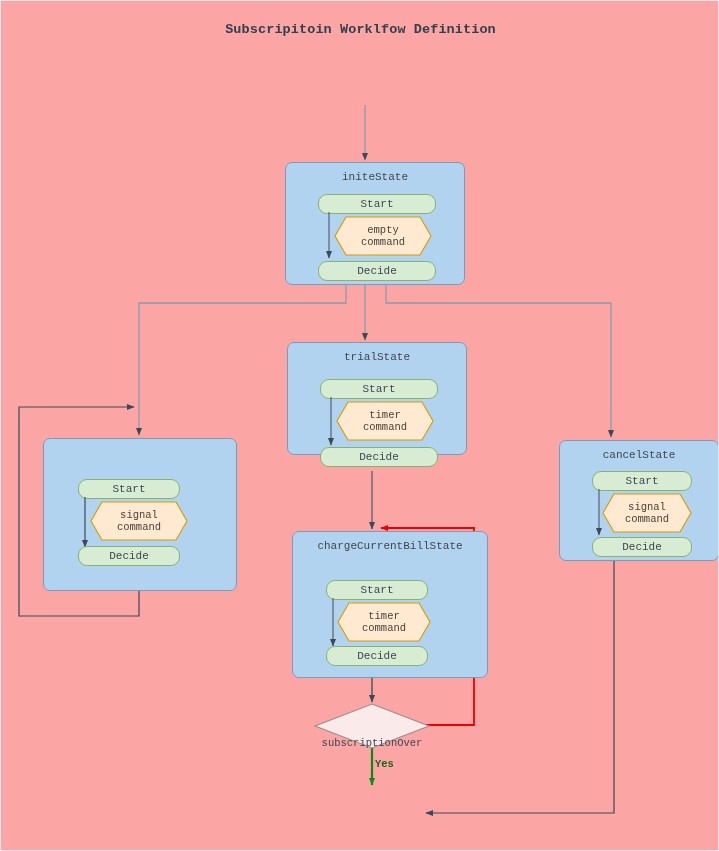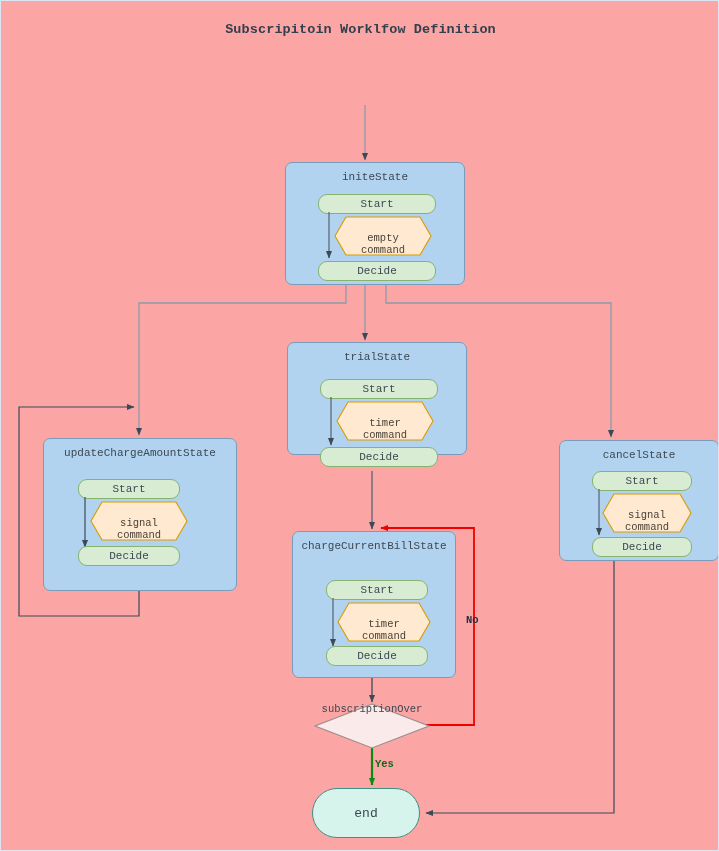--- a/index.html
+++ b/index.html
@@ -78,21 +78,21 @@
     align-items: center;
     justify-content: center;
     font-size: 11px;
     color: #3d4750;
   }
 
   
   .hexwrap {
     position: absolute;
     display: flex;
-    align-items: flex-end;
+    align-items: center;
     justify-content: center;
   }
   .hexwrap .hexbg {
     position: absolute;
     left: 0; top: 0;
     width: 100%; height: 100%;
   }
   .hexwrap .hextext {
     position: relative;
     z-index: 2;
@@ -100,21 +100,21 @@
     font-size: 10.5px;
     line-height: 12px;
     color: #4a4338;
     white-space: pre-line;
   }
 
   
   .diamondwrap {
     position: absolute;
     display: flex;
-    align-items: flex-start;
+    align-items: flex-end;
     justify-content: center;
   }
   .diamondwrap .dbg {
     position: absolute;
     left: 0; top: 0;
     width: 100%; height: 100%;
   }
   .diamondwrap .dtext {
     position: relative;
     z-index: 2;
@@ -171,23 +171,20 @@
 
     <path d="M371,747 L371,784" fill="none" stroke="#0e8a14" stroke-width="2.2" marker-end="url(#arrow-green)"></path>
 
     <path d="M613,560 L613,812 L425,812" fill="none" stroke="#3a4a58" stroke-width="1.2" marker-end="url(#arrow-dark)"></path>
   </svg>
 
   <div class="edge-label no" style="left:465px; top:592px;margin-top:21px;">No</div>
   <div class="edge-label yes" style="left:374px; top:757px;">Yes</div>
 
 
-  <div class="node terminator" style="left:311px; top:787px; width:108px; height:50px;">
-    <span>end</span>
-  </div>
 
   <div class="node state-box" style="left:284px; top:161px; width:180px; height:123px;">
     <div class="state-title">initeState</div>
 
     <div class="proc" style="left:32px; top:31px; width:116px; height:18px;">
       <span>Start</span>
     </div>
 
     <svg style="position:absolute; left:39px; top:49px; width:14px; height:54px;" viewBox="0 0 14 54">
       <path d="M4,0 L4,46" fill="none" stroke="#55646f" stroke-width="1.2" marker-end="url(#arrow-dark)"></path>
@@ -224,21 +221,20 @@
       <span class="hextext">timer
 command</span>
     </div>
 
     <div class="proc" style="left:32px; top:104px; width:116px; height:18px;">
       <span>Decide</span>
     </div>
   </div>
 
   <div class="node state-box" style="left:42px; top:437px; width:194px; height:153px;">
-    <div class="state-title">updateChargeAmountState</div>
 
     <div class="proc" style="left:34px; top:40px; width:100px; height:18px;">
       <span>Start</span>
     </div>
 
     <svg style="position:absolute; left:37px; top:58px; width:14px; height:58px;" viewBox="0 0 14 58">
       <path d="M4,0 L4,50" fill="none" stroke="#3a4a58" stroke-width="1.2" marker-end="url(#arrow-dark)"></path>
     </svg>
 
     <div class="hexwrap" style="left:46px; top:62px; width:98px; height:40px;">
@@ -271,21 +267,21 @@
       </svg>
       <span class="hextext">signal
 command</span>
     </div>
 
     <div class="proc" style="left:32px; top:96px; width:98px; height:18px;">
       <span>Decide</span>
     </div>
   </div>
 
-  <div class="node state-box" style="left:291px; top:530px; width:164px; height:147px;padding-left:20px;">
+  <div class="node state-box" style="left:291px; top:530px; width:196px; height:147px;padding-left:20px;">
     <div class="state-title">chargeCurrentBillState</div>
 
     <div class="proc" style="left:33px; top:48px; width:100px; height:18px;">
       <span>Start</span>
     </div>
 
     <svg style="position:absolute; left:36px; top:66px; width:14px; height:56px;" viewBox="0 0 14 56">
       <path d="M4,0 L4,48" fill="none" stroke="#55646f" stroke-width="1.2" marker-end="url(#arrow-dark)"></path>
     </svg>
 

